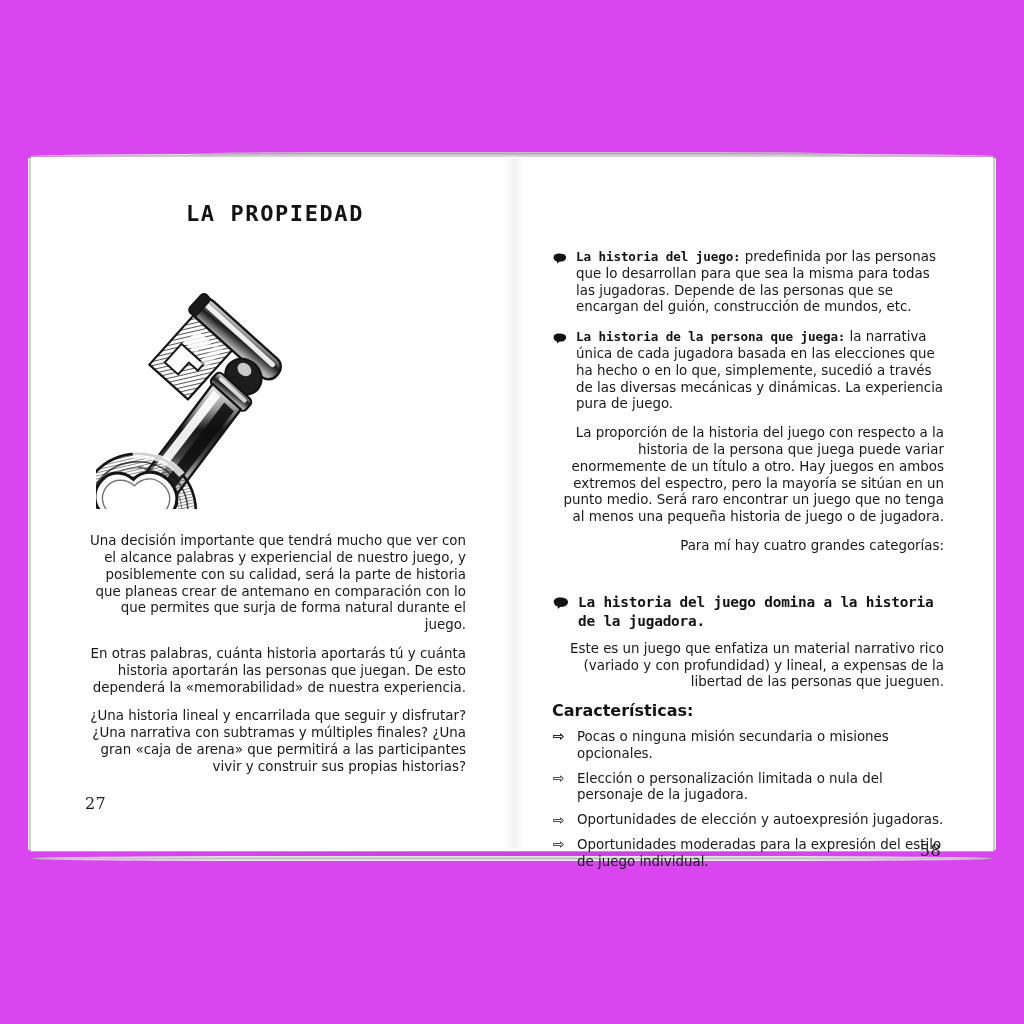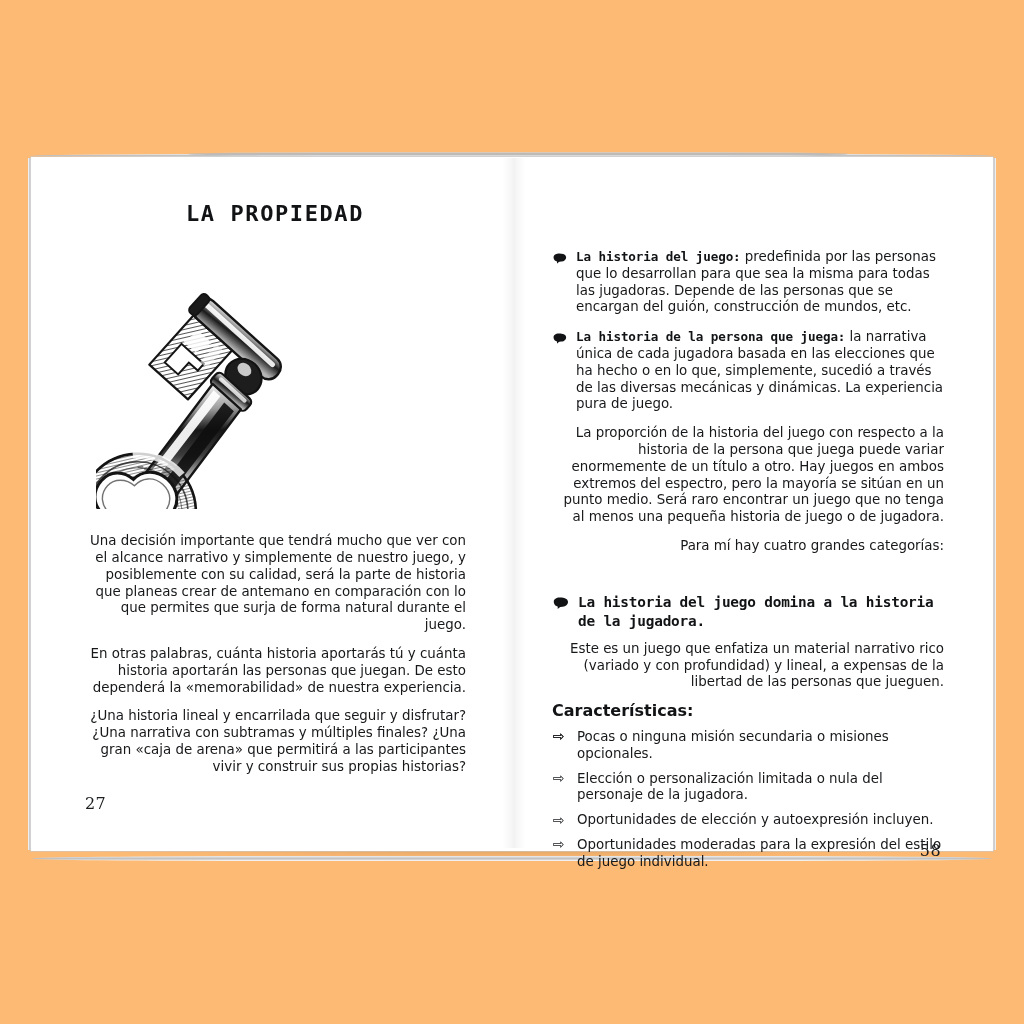--- a/index.html
+++ b/index.html
@@ -12,21 +12,21 @@
     height: 1024px;
     overflow: hidden;
     font-family: "DejaVu Sans", sans-serif;
   }
 
   
   #stage {
     position: relative;
     width: 1024px;
     height: 1024px;
-    background: #fdba74;
+    background: #d946ef;
   }
 
   
   #book {
     position: absolute;
     left: 28px;
     top: 152px;
     width: 968px;
     height: 710px;
   }
@@ -355,21 +355,21 @@
                   <path d="M112,224 l4,-4 M118,221 l5,-4 M126,218 l5,-3"></path>
                   <path d="M163,222 l5,4 M170,227 l4,4"></path>
                 </g>
               </g>
 
             </g>
           </svg>
         </div>
 
         <div style="margin-top:307px;">
-          <p class="body-text">Una decisión importante que tendrá mucho que ver con el alcance narrativo y simplemente de nuestro juego, y posible­mente con su calidad, será la parte de historia que planeas crear de antemano en comparación con lo que permites que surja de forma natural durante el juego.</p>
+          <p class="body-text">Una decisión importante que tendrá mucho que ver con el alcance palabras y experiencial de nuestro juego, y posible­mente con su calidad, será la parte de historia que planeas crear de antemano en comparación con lo que permites que surja de forma natural durante el juego.</p>
           <p class="body-text">En otras palabras, cuánta historia aportarás tú y cuánta his­toria aportarán las personas que juegan. De esto dependerá la «memorabilidad» de nuestra experiencia.</p>
           <p class="body-text">¿Una historia lineal y encarrilada que seguir y disfrutar? ¿Una narrativa con subtramas y múltiples finales? ¿Una gran «caja de arena» que permitirá a las participantes vivir y construir sus propias historias?</p>
         </div>
 
       </div>
 
       <div class="folio">27</div>
     </div>
 
     <div class="page page-right">
@@ -429,21 +429,21 @@
           <li>
             <span class="arrow-glyph">⇨</span>
             <span>Pocas o ninguna misión secundaria o misiones opcionales.</span>
           </li>
           <li>
             <span class="arrow-glyph">⇨</span>
             <span>Elección o personalización limitada o nula del personaje de la jugadora.</span>
           </li>
           <li>
             <span class="arrow-glyph">⇨</span>
-            <span>Oportunidades de elección y autoexpresión incluyen.</span>
+            <span>Oportunidades de elección y autoexpresión jugadoras.</span>
           </li>
           <li>
             <span class="arrow-glyph">⇨</span>
             <span>Oportunidades moderadas para la expresión del estilo de juego individual.</span>
           </li>
         </ul>
 
       </div>
 
       <div class="folio">58</div>

